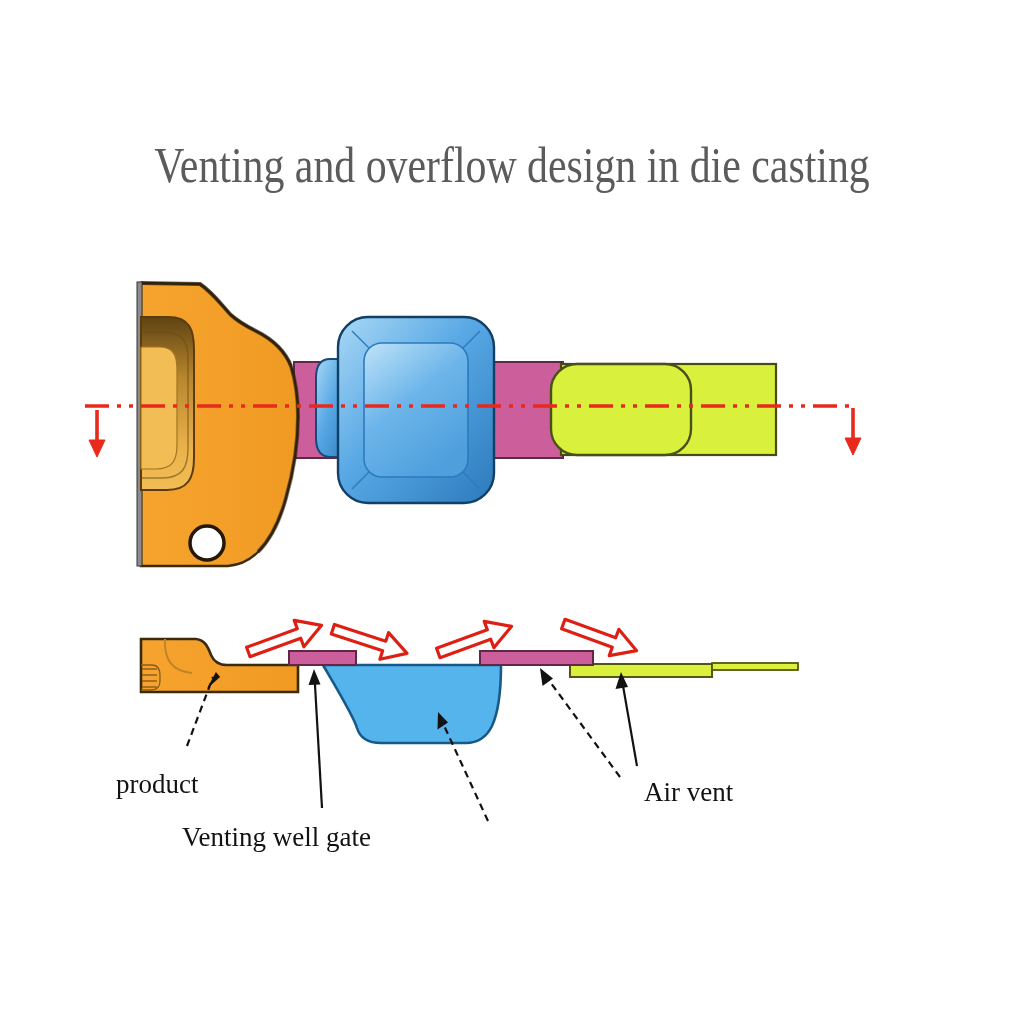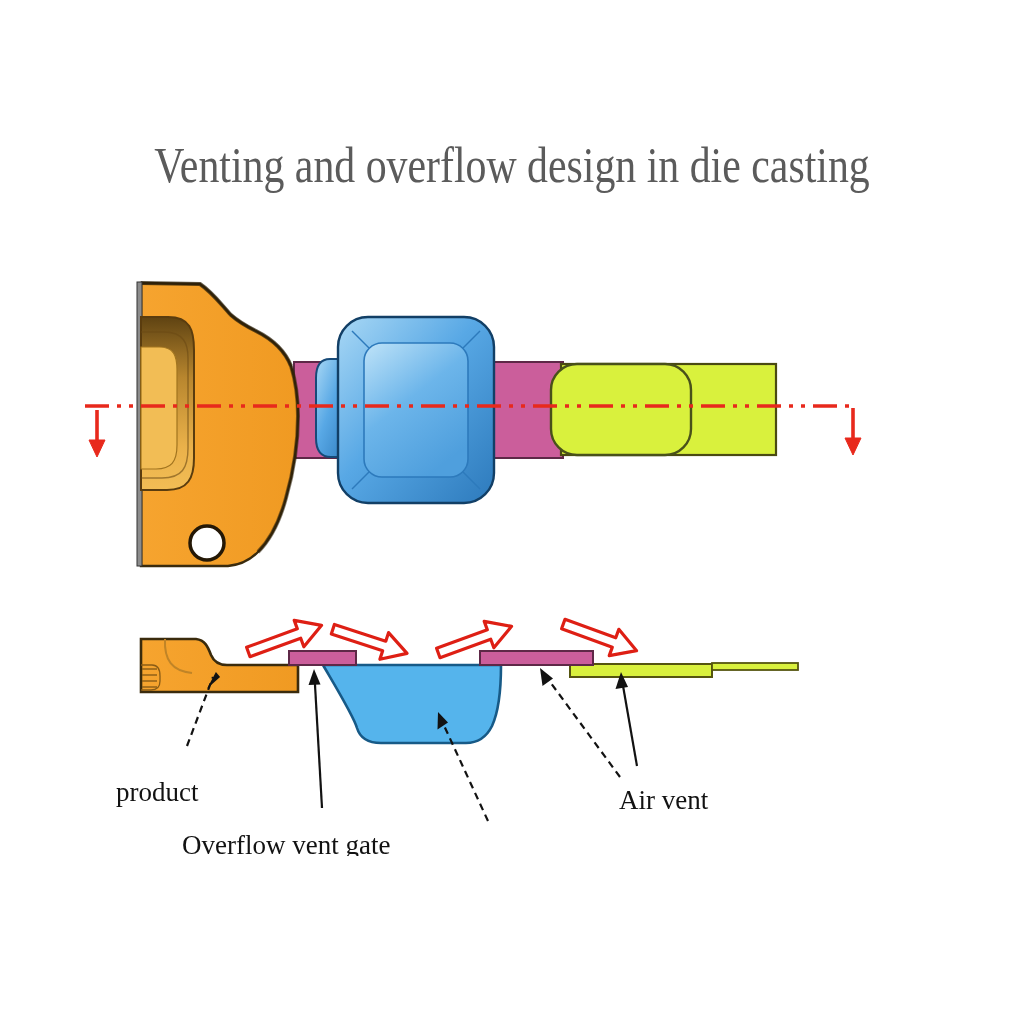--- a/index.html
+++ b/index.html
@@ -8,26 +8,26 @@
     overflow:hidden;font-family:Liberation Serif, serif;
   }
   .title{
     position:absolute;top:136px;left:512px;
     transform:translateX(-50%) scaleX(0.82);transform-origin:center top;
     font-size:51px;font-weight:400;color:var(--title_gray,#5b5b5b);
     white-space:nowrap;letter-spacing:0px;
   }
   .diagram-label{
     position:absolute;font-size:27px;color:var(--label_black,#121212);
-    white-space:nowrap;font-weight:400;margin-top:8px;
+    white-space:nowrap;font-weight:400;
   }
   #lbl-product{left:116px;top:769px;}
   #lbl-gate{left:182px;top:822px;}
   #lbl-well{left:445px;top:843px;}
-  #lbl-airvent{left:619px;top:777px;}
+  #lbl-airvent{left:644px;top:777px;}
   svg{position:absolute;left:0;top:0;}
   .f-pink{fill:var(--runner_pink,#CB5E9B);}
   .f-yellow{fill:var(--vent_yellow,#D9F13D);}
   .f-cblue{fill:var(--overflow_blue,#55B4EC);}
   .s-dark{stroke:var(--outline_dark,#3A2B0D);}
   .centerline{stroke:var(--centerline_red,#E8291C);}
   .red-arrow{stroke:var(--centerline_red,#E8291C);fill:var(--centerline_red,#E8291C);}
   .flow-arrow{stroke:var(--flow_arrow_red,#DE1F14);fill:#ffffff;stroke-width:3.2;stroke-linejoin:round;}
   .label-arrow{stroke:var(--label_black,#121212);stroke-width:2.2;fill:none;}
   .label-arrow-head{fill:var(--label_black,#121212);stroke:none;}
@@ -164,16 +164,16 @@
         </g>
         <g>
           <line x1="637" y1="766" x2="622" y2="680" class="label-arrow"></line>
           <polygon points="621,672 615.5,689 628,687" class="label-arrow-head"></polygon>
         </g>
       </g>
     </g>
   </svg>
 
   <div class="diagram-label" id="lbl-product">product</div>
-  <div class="diagram-label" id="lbl-gate">Overflow vent gate</div>
+  <div class="diagram-label" id="lbl-gate">Venting well gate</div>
   <div class="diagram-label" id="lbl-airvent">Air vent</div>
 
 </div>
 
 </body></html>

